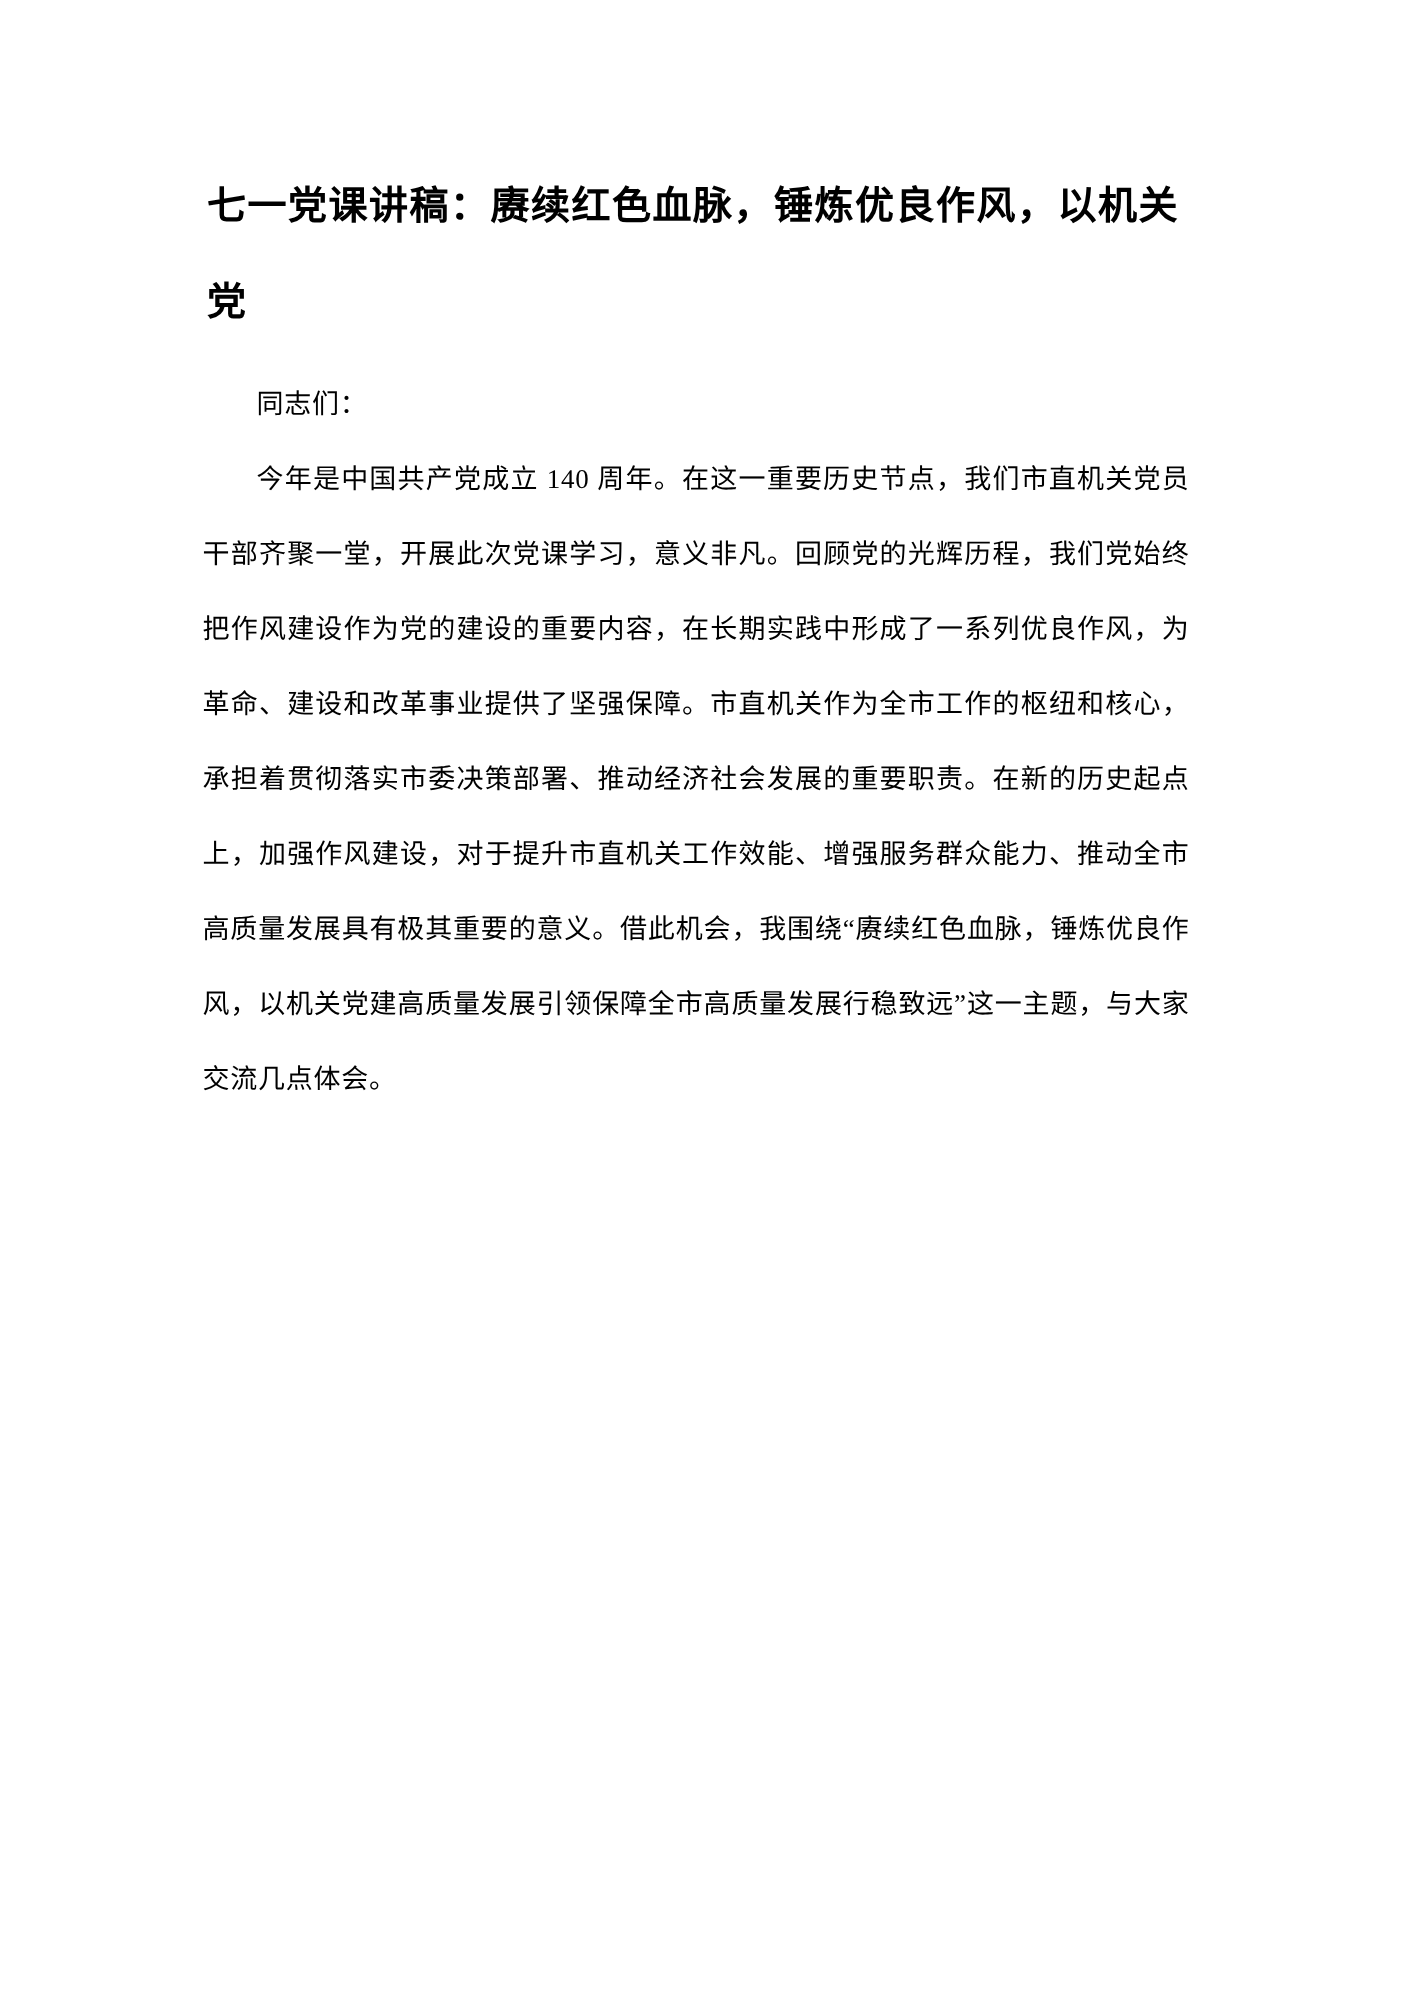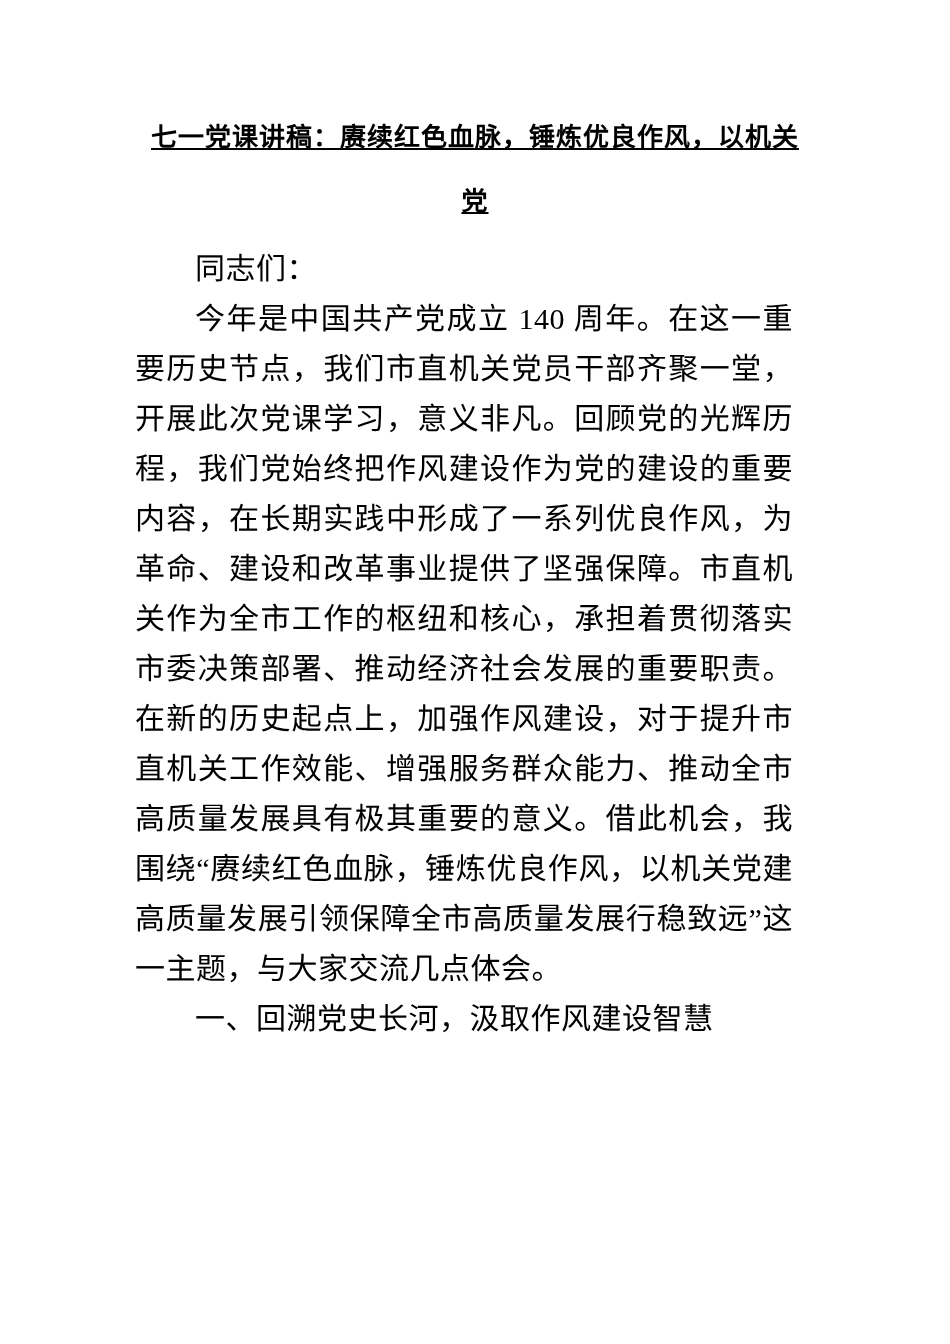--- a/index.html
+++ b/index.html
@@ -16,28 +16,27 @@
     height: 1344px;
     padding-top: 106px;
     overflow: hidden;
     background: #ffffff;
   }
   .doc-title {
     margin: 0 138px;
     font-size: 26px;
     font-weight: 700;
     line-height: 64px;
-    text-align: center;
+    text-align: left;
     letter-spacing: 1px;
-    text-decoration: underline;
   }
   .title-line { display: block; }
   .doc-body {
     margin: 10px 157px 0 135px;
-    font-size: 30px;
+    font-size: 18px;
     line-height: 50px;
     text-align: justify;
     letter-spacing: 0.5px;
   }
   .doc-body p {
     margin: 0;
     text-indent: 2em;
   }
 </style>
 </head>
@@ -45,16 +44,15 @@
 
 <div class="page">
 
   <h1 class="doc-title">
     <span class="title-line">七一党课讲稿：赓续红色血脉，锤炼优良作风，以机关党</span>
   </h1>
 
   <div class="doc-body">
     <p>同志们：</p>
     <p>今年是中国共产党成立 140 周年。在这一重要历史节点，我们市直机关党员干部齐聚一堂，开展此次党课学习，意义非凡。回顾党的光辉历程，我们党始终把作风建设作为党的建设的重要内容，在长期实践中形成了一系列优良作风，为革命、建设和改革事业提供了坚强保障。市直机关作为全市工作的枢纽和核心，承担着贯彻落实市委决策部署、推动经济社会发展的重要职责。在新的历史起点上，加强作风建设，对于提升市直机关工作效能、增强服务群众能力、推动全市高质量发展具有极其重要的意义。借此机会，我围绕“赓续红色血脉，锤炼优良作风，以机关党建高质量发展引领保障全市高质量发展行稳致远”这一主题，与大家交流几点体会。</p>
-    <p>一、回溯党史长河，汲取作风建设智慧</p>
   </div>
 
 </div>
 
 </body></html>

